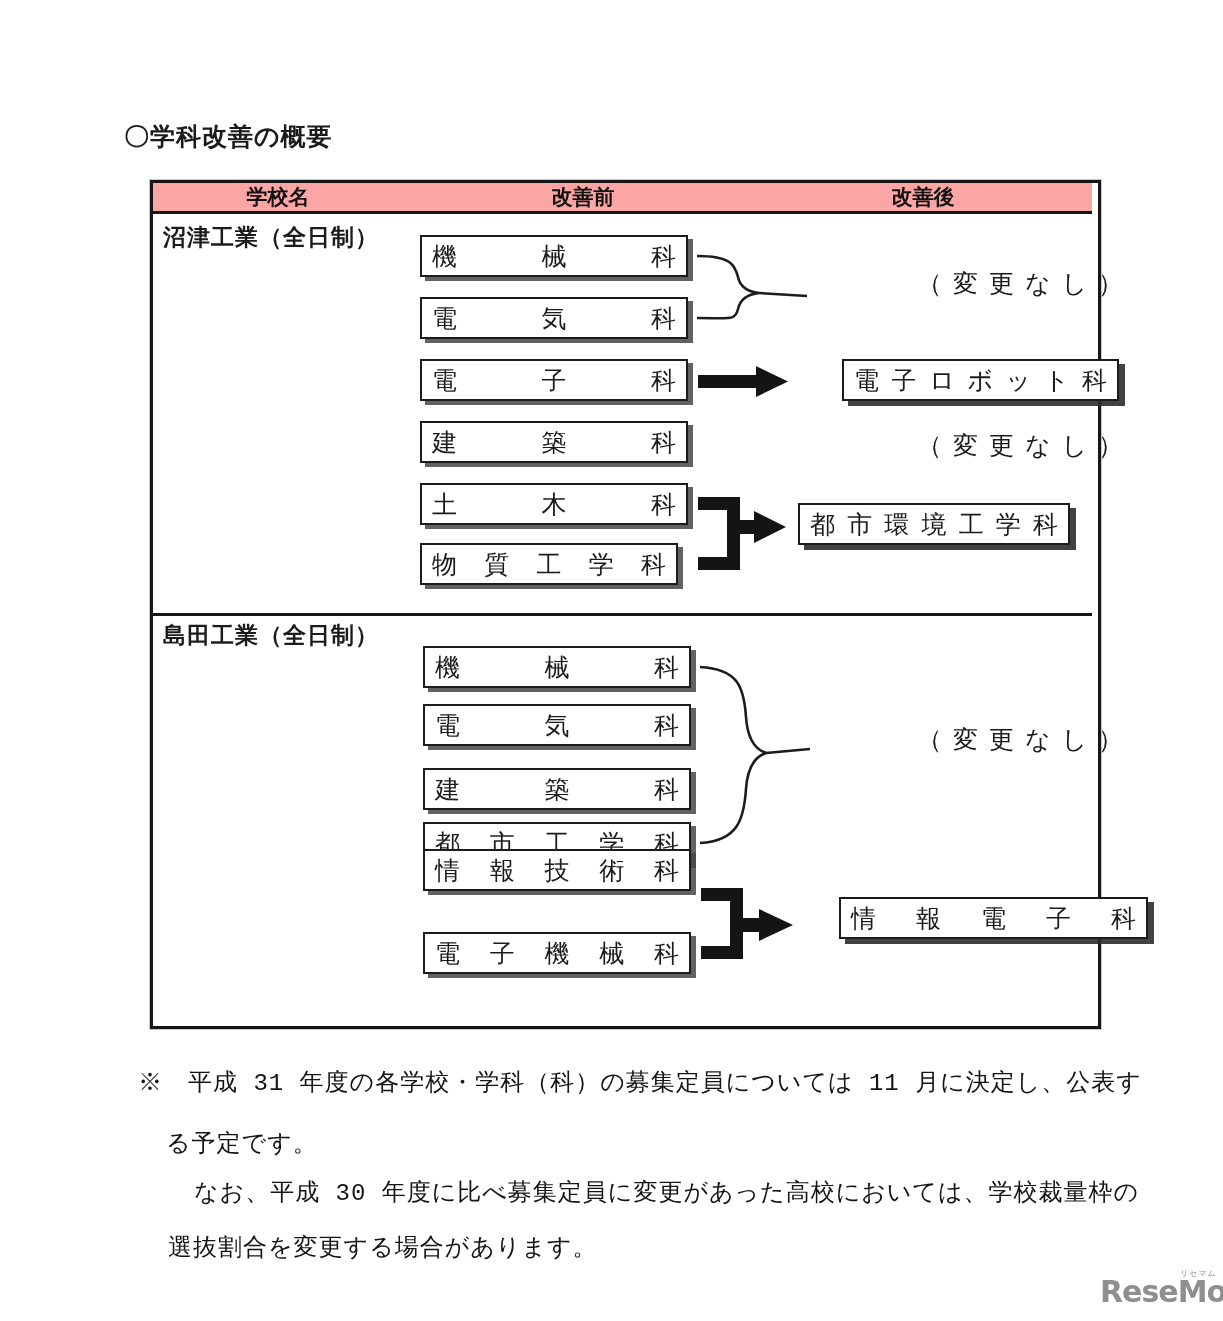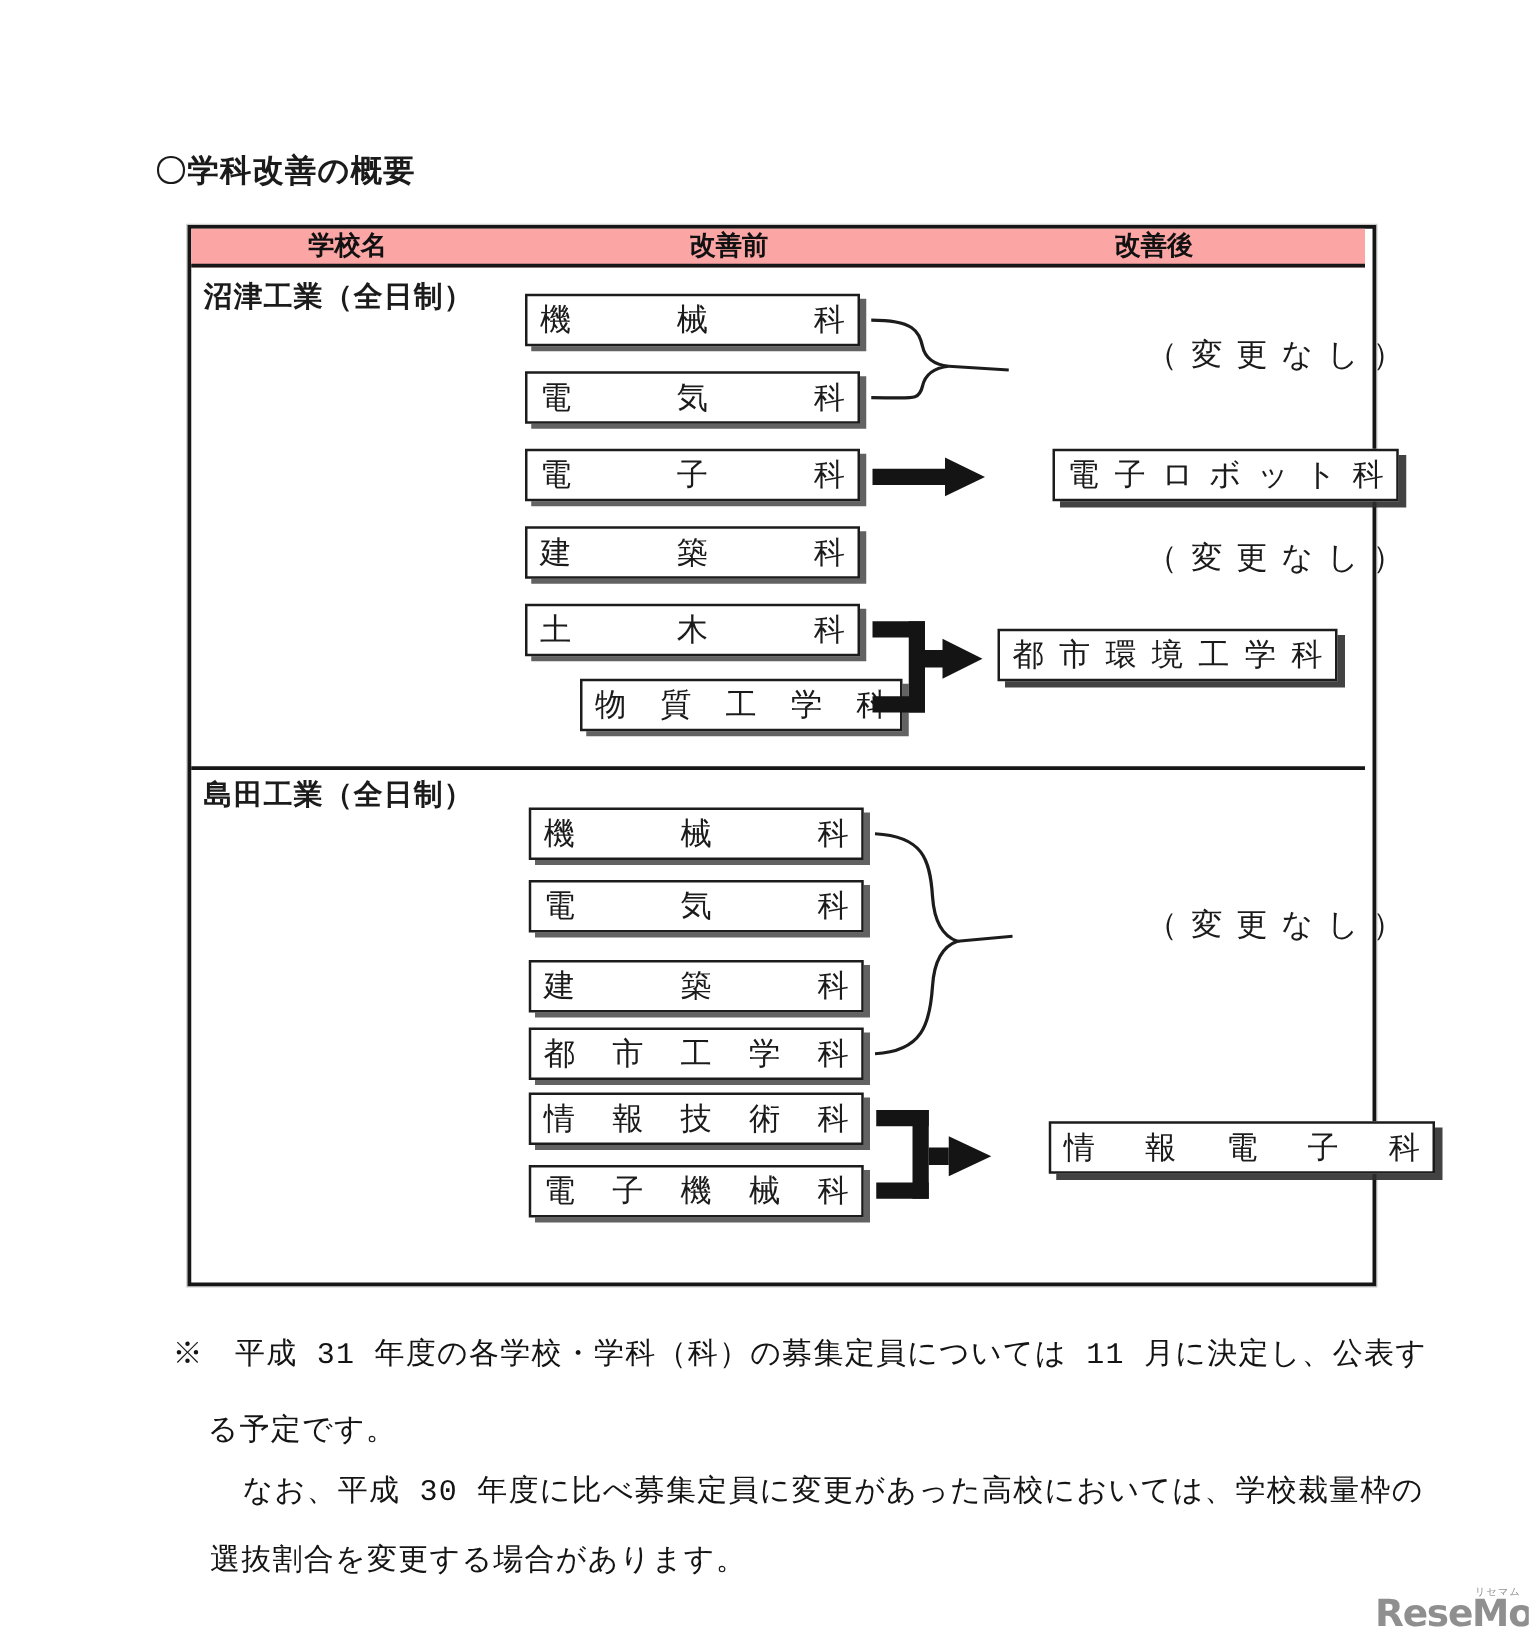--- a/index.html
+++ b/index.html
@@ -53,21 +53,21 @@
     <div class="hdr-cell hdr-before">改善前</div>
   </div>
 
   <div class="abs school-name" style="left:10px;top:39px;">沼津工業（全日制）</div>
 
   <div class="abs dept-box" style="left:267px;top:52px;width:268px;">機 械 科</div>
   <div class="abs dept-box" style="left:267px;top:114px;width:268px;">電 気 科</div>
   <div class="abs dept-box" style="left:267px;top:176px;width:268px;">電 子 科</div>
   <div class="abs dept-box" style="left:267px;top:238px;width:268px;">建 築 科</div>
   <div class="abs dept-box" style="left:267px;top:300px;width:268px;">土 木 科</div>
-  <div class="abs dept-box" style="left:267px;top:360px;width:258px;margin-left:44px;">物 質 工 学 科</div>
+  <div class="abs dept-box" style="left:267px;top:360px;width:258px;">物 質 工 学 科</div>
 
   <div class="abs" style="left:542px;top:66px;">
     <svg width="115" height="85">
       <path d="M 2,7 C 36,7 40,16 43,28 Q 46,42 64,44 Q 46,46 43,60 C 40,72 36,69 2,69" fill="none" stroke="#1c1c1c" stroke-width="2.6"></path>
       <path d="M 64,44 L 112,47" fill="none" stroke="#1c1c1c" stroke-width="2.4"></path>
     </svg>
   </div>
   <div class="abs no-change" style="left:672px;top:84px;width:300px;">（ 変 更 な し ）</div>
 
   <div class="abs" style="left:545px;top:180px;">
@@ -92,21 +92,21 @@
   <div class="abs dept-box after-box" style="left:645px;top:320px;width:272px;">都 市 環 境 工 学 科</div>
 
   <div class="abs sec-divider"></div>
 
   <div class="abs school-name" style="left:10px;top:437px;">島田工業（全日制）</div>
 
   <div class="abs dept-box" style="left:270px;top:463px;width:268px;">機 械 科</div>
   <div class="abs dept-box" style="left:270px;top:521px;width:268px;">電 気 科</div>
   <div class="abs dept-box" style="left:270px;top:585px;width:268px;">建 築 科</div>
   <div class="abs dept-box" style="left:270px;top:639px;width:268px;">都 市 工 学 科</div>
-  <div class="abs dept-box" style="left:270px;top:691px;width:268px;">情 報 技 術 科</div>
+  <div class="abs dept-box" style="left:270px;top:666px;width:268px;">情 報 技 術 科</div>
   <div class="abs dept-box" style="left:270px;top:749px;width:268px;">電 子 機 械 科</div>
 
   <div class="abs" style="left:545px;top:474px;">
     <svg width="115" height="200">
       <path d="M 2,10 C 40,12 46,30 48,60 Q 50,90 68,96 Q 50,102 48,132 C 46,162 40,184 2,186" fill="none" stroke="#1c1c1c" stroke-width="2.6"></path>
       <path d="M 68,96 L 112,92" fill="none" stroke="#1c1c1c" stroke-width="2.4"></path>
     </svg>
   </div>
   <div class="abs no-change" style="left:672px;top:540px;width:300px;">（ 変 更 な し ）</div>
 

